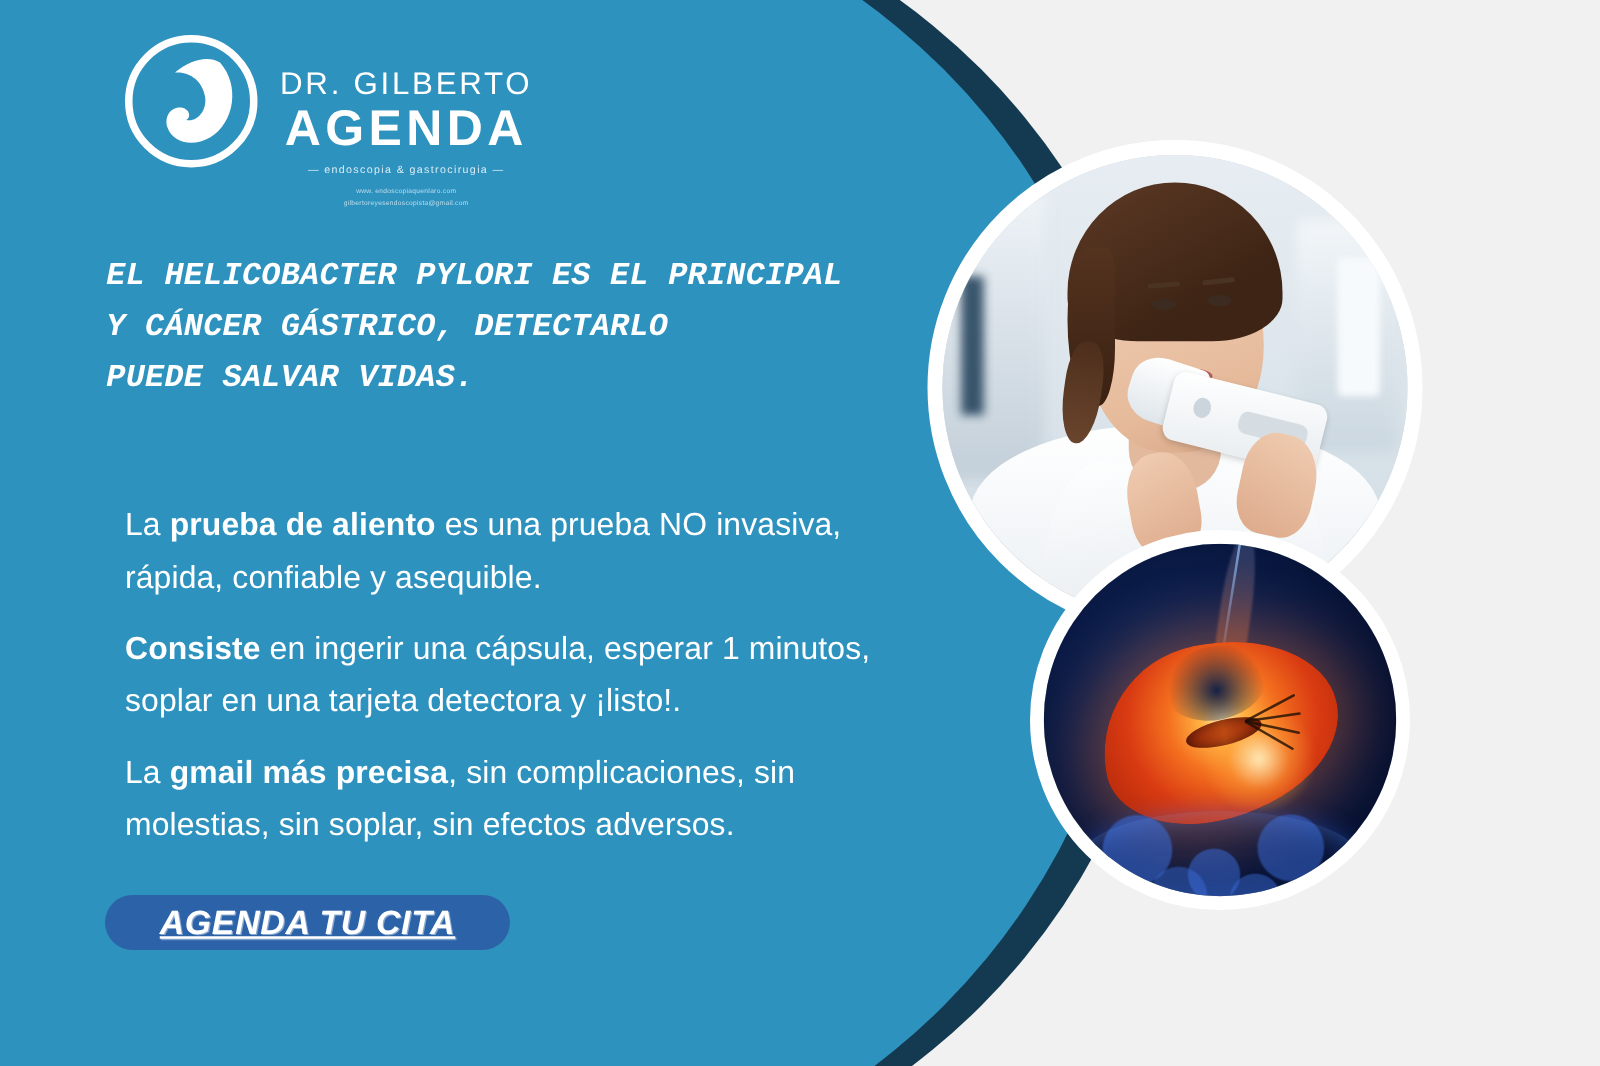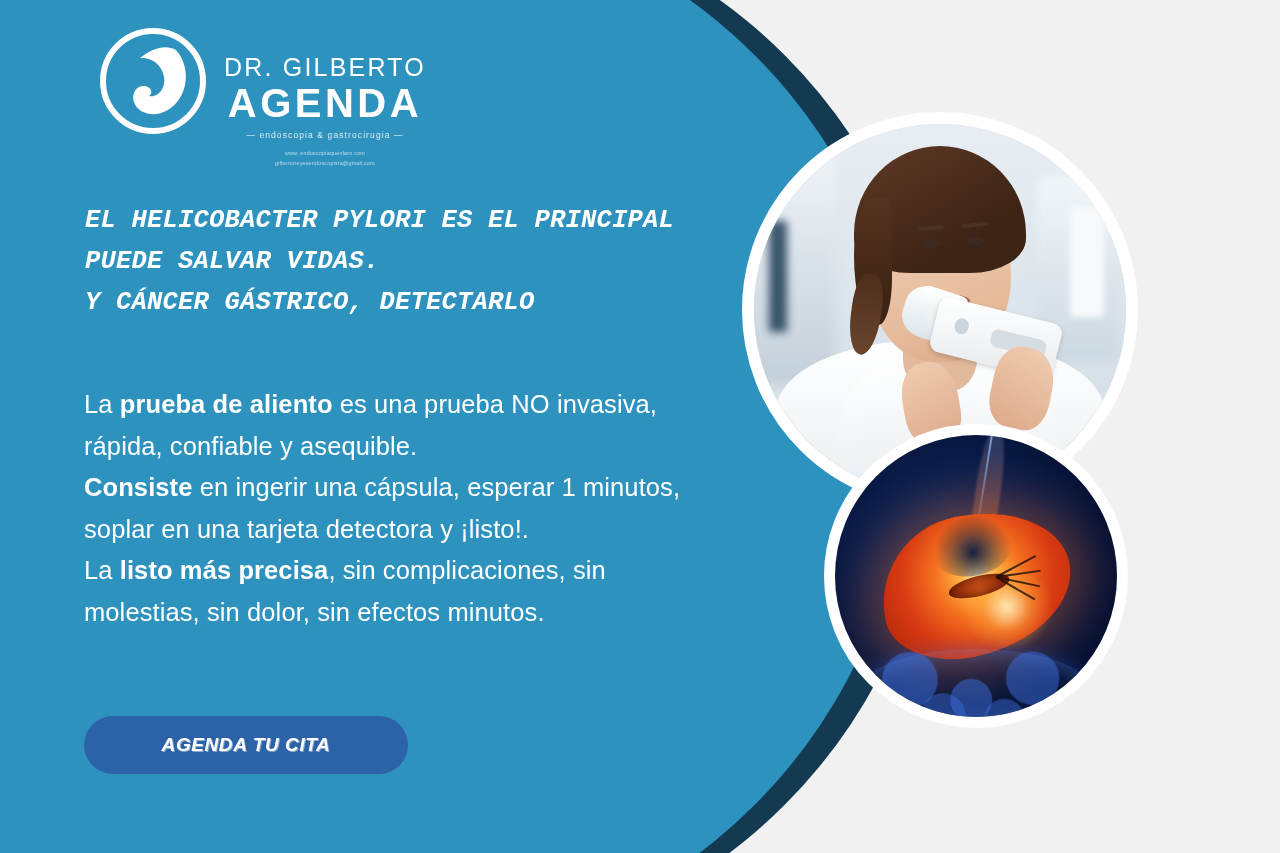--- a/index.html
+++ b/index.html
@@ -116,41 +116,42 @@
   .body-copy{
     position:absolute;
     left:84px; top:384px;
     width:640px;
     color:#ffffff;
     font-size:25.5px;
     font-weight:400;
     line-height:41.5px;
     letter-spacing:.1px;
   }
-  .body-copy p{ margin:0; }
+  .body-copy p{ margin:16px; }
   .body-copy b{ font-weight:700; }
 
   
   .cta{
     position:absolute;
     left:84px; top:716px;
-    width:324px; height:58px;
+    width:324px; height:44px;
     background:#2c62a8;
     border:none;
     border-radius:29px;
     color:#ffffff;
-    font-size:19px;
+    font-size:27px;
     font-weight:700;
     font-style:italic;
     letter-spacing:.6px;
     cursor:pointer;
     display:flex;
     align-items:center;
     justify-content:center;
     text-shadow:1px 1px 0 rgba(255,255,255,.45);
+    text-decoration:underline;
   }
 
   
   .photo-circle{
     position:absolute;
     border-radius:50%;
     border:12px solid #ffffff;
     overflow:hidden;
     background:#cfd8de;
   }
@@ -452,28 +453,28 @@
       <div class="logo-tagline">— endoscopia &amp; gastrocirugia —</div>
       <div class="logo-contact">
         <div>www. endoscopiaquenlaro.com</div>
         <div>gilbertoreyesendoscopista@gmail.com</div>
       </div>
     </div>
   </div>
 
   <div class="headline">
     <span>EL HELICOBACTER PYLORI ES EL PRINCIPAL</span>
+    <span>Y CÁNCER GÁSTRICO, DETECTARLO</span>
     <span>PUEDE SALVAR VIDAS.</span>
-    <span>Y CÁNCER GÁSTRICO, DETECTARLO</span>
   </div>
 
   <div class="body-copy">
     <p><span>La </span><b>prueba de aliento</b><span> es una prueba NO invasiva, rápida, confiable y asequible.</span></p>
     <p><b>Consiste</b><span> en ingerir una cápsula, esperar 1 minutos, soplar en una tarjeta detectora y ¡listo!.</span></p>
-    <p><span>La </span><b>listo más precisa</b><span>, sin complicaciones, sin molestias, sin dolor, sin efectos minutos.</span></p>
+    <p><span>La </span><b>gmail más precisa</b><span>, sin complicaciones, sin molestias, sin soplar, sin efectos adversos.</span></p>
   </div>
 
   <button class="cta">AGENDA TU CITA</button>
 
   <div class="photo-circle circle-woman">
     <div class="lab-bg">
       <div class="lab-blur-left"></div>
       <div class="lab-blur-bar"></div>
       <div class="lab-blur-right"></div>
       <div class="lab-blur-right2"></div>

